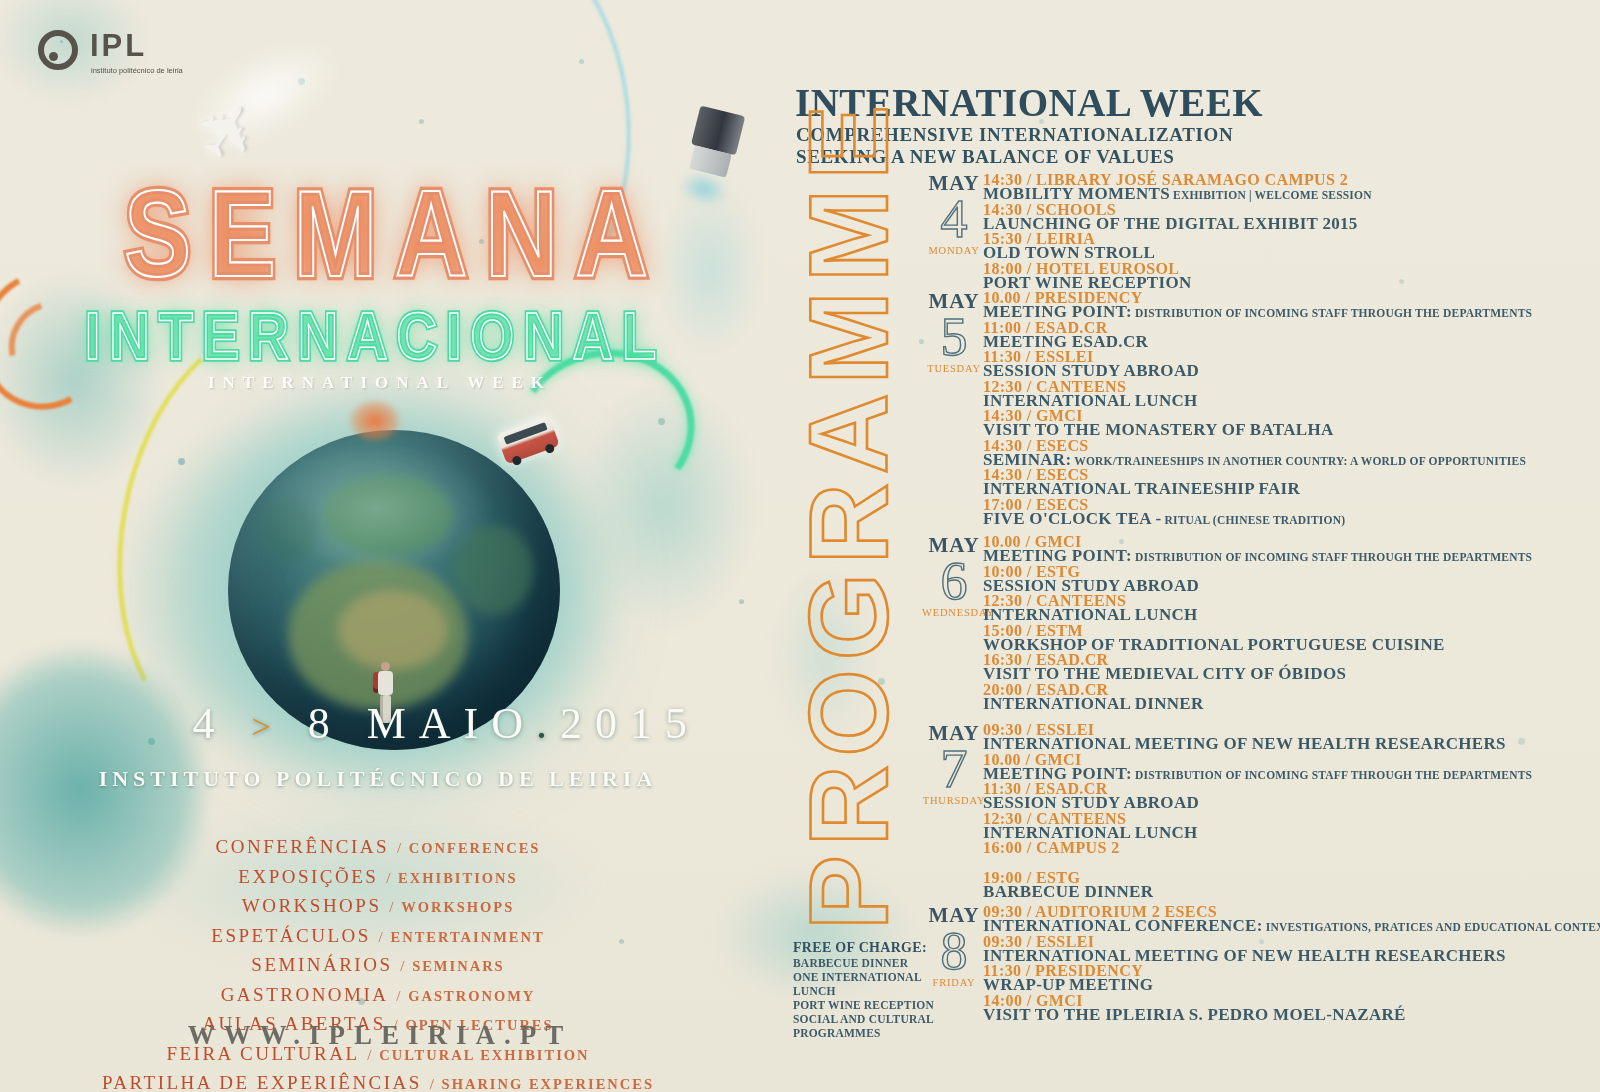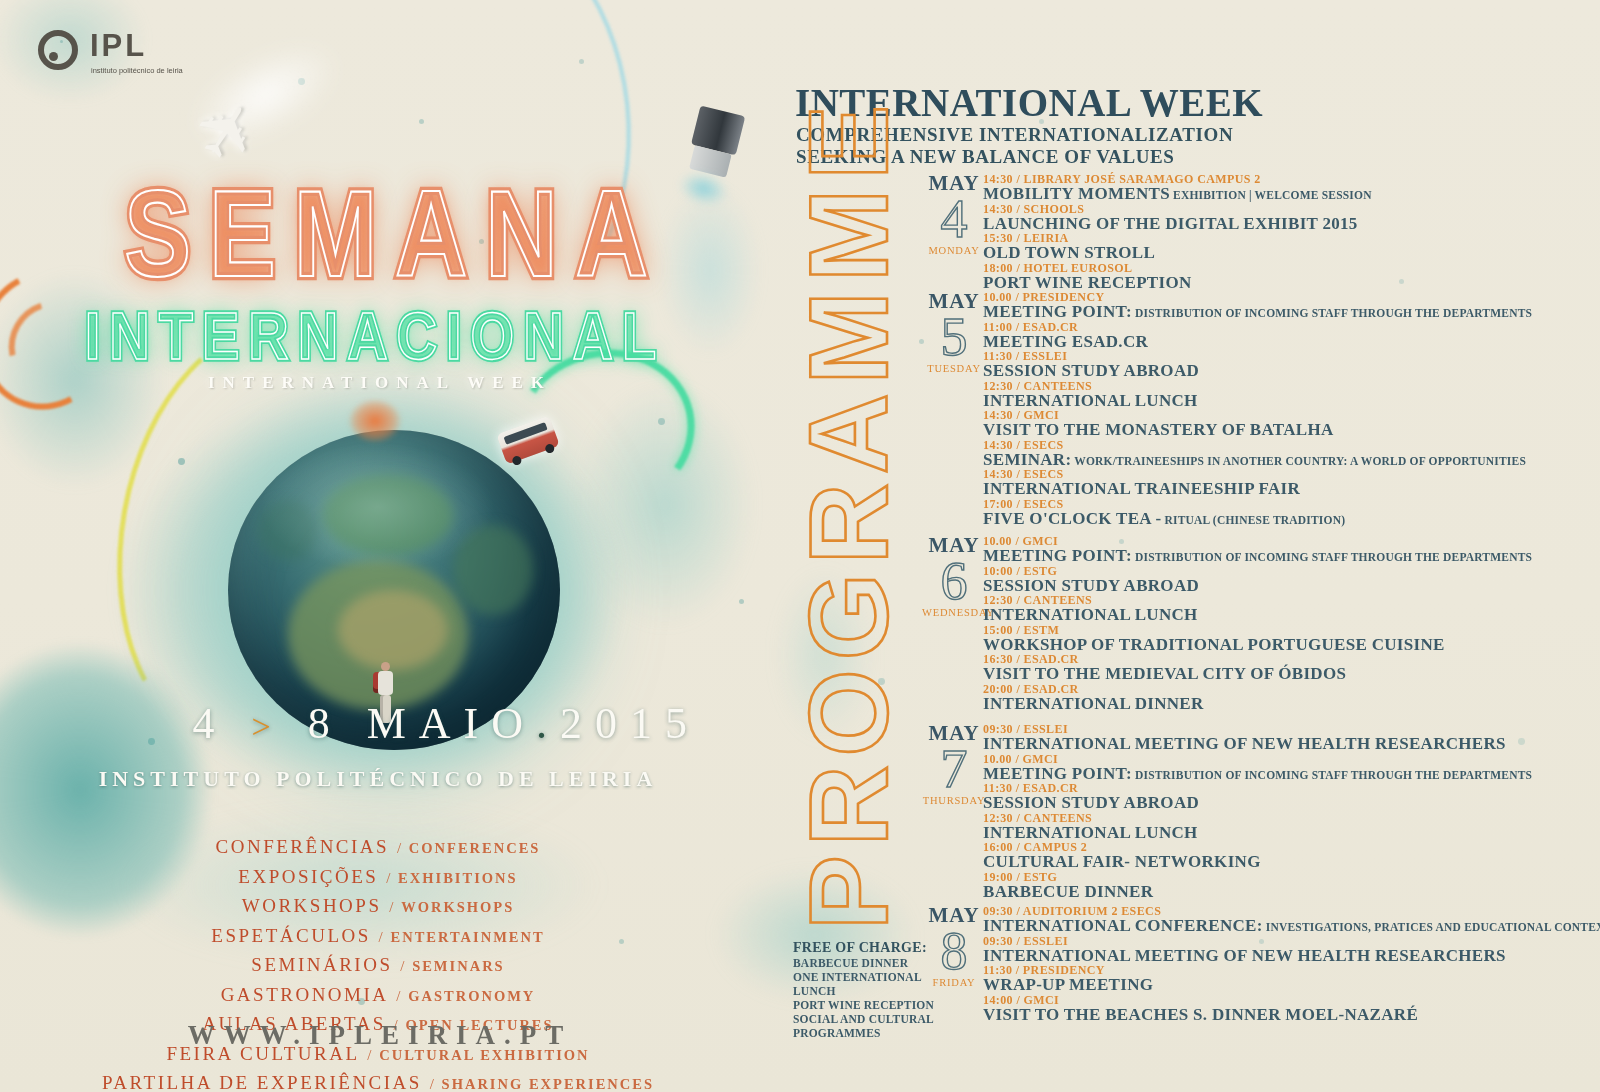--- a/index.html
+++ b/index.html
@@ -150,21 +150,21 @@
   .day-0 { top:172px; } .day-1 { top:290px; } .day-2 { top:534px; } .day-3 { top:722px; } .day-4 { top:904px; }
   .day-col { position:absolute; left:922px; width:64px; text-align:center; }
   .day-month { font-weight:bold; font-size:21px; letter-spacing:1px; color:#3A5666; line-height:22px; }
   .day-num { font-size:54px; line-height:50px; color:#51707B; }
   @supports (-webkit-text-stroke: 1px #000) {
     .day-num { color:transparent; -webkit-text-stroke:1.4px #51707B; }
   }
   .day-weekday { font-weight:normal; font-size:10.5px; letter-spacing:.8px; color:#DD8A35; line-height:13px; }
   .events { position:absolute; left:983px; width:617px; }
   .ev { height:29.5px; white-space:nowrap; }
-  .ev-time { font-weight:bold; font-size:12px; letter-spacing:.4px; color:#DD8A35; line-height:13px; padding-top:1px; }
+  .ev-time { font-weight:bold; font-size:16px; letter-spacing:.4px; color:#DD8A35; line-height:13px; padding-top:1px; }
   .ev-title { font-weight:bold; font-size:17px; letter-spacing:.3px; color:#3C5A68; line-height:15.5px; }
   .ev-detail { font-size:11.5px; letter-spacing:.2px; }
 
   .free { position:absolute; left:793px; top:940px; width:170px; }
   .free-title { font-weight:bold; font-size:14px; color:#33525F; letter-spacing:.3px; line-height:16px; }
   .free-item { font-weight:bold; font-size:11.5px; color:#3C5A68; letter-spacing:.2px; line-height:14px; }
 </style>
 </head>
 <body>
 
@@ -375,21 +375,20 @@
           <div class="ev">
             <div class="ev-time">11:30 / ESAD.CR</div>
             <div class="ev-title">SESSION STUDY ABROAD</div>
           </div>
           <div class="ev">
             <div class="ev-time">12:30 / CANTEENS</div>
             <div class="ev-title">INTERNATIONAL LUNCH</div>
           </div>
           <div class="ev">
             <div class="ev-time">16:00 / CAMPUS 2</div>
-            <div class="ev-title">CULTURAL FAIR- NETWORKING</div>
           </div>
           <div class="ev">
             <div class="ev-time">19:00 / ESTG</div>
             <div class="ev-title">BARBECUE DINNER</div>
           </div>
         </div>
       </div>
       <div class="day-block day-4">
         <div class="day-col">
           <div class="day-month">MAY</div>
@@ -404,21 +403,21 @@
           <div class="ev">
             <div class="ev-time">09:30 / ESSLEI</div>
             <div class="ev-title">INTERNATIONAL MEETING OF NEW HEALTH RESEARCHERS</div>
           </div>
           <div class="ev">
             <div class="ev-time">11:30 / PRESIDENCY</div>
             <div class="ev-title">WRAP-UP MEETING</div>
           </div>
           <div class="ev">
             <div class="ev-time">14:00 / GMCI</div>
-            <div class="ev-title">VISIT TO THE BEACHES S. DINNER MOEL-NAZARÉ</div>
+            <div class="ev-title">VISIT TO THE IPLEIRIA S. PEDRO MOEL-NAZARÉ</div>
           </div>
         </div>
       </div>
     </div>
 
   <div class="free">
     <div class="free-title">FREE OF CHARGE:</div>
     <div class="free-items">
         <div class="free-item">BARBECUE DINNER</div>
         <div class="free-item">ONE INTERNATIONAL LUNCH</div>

